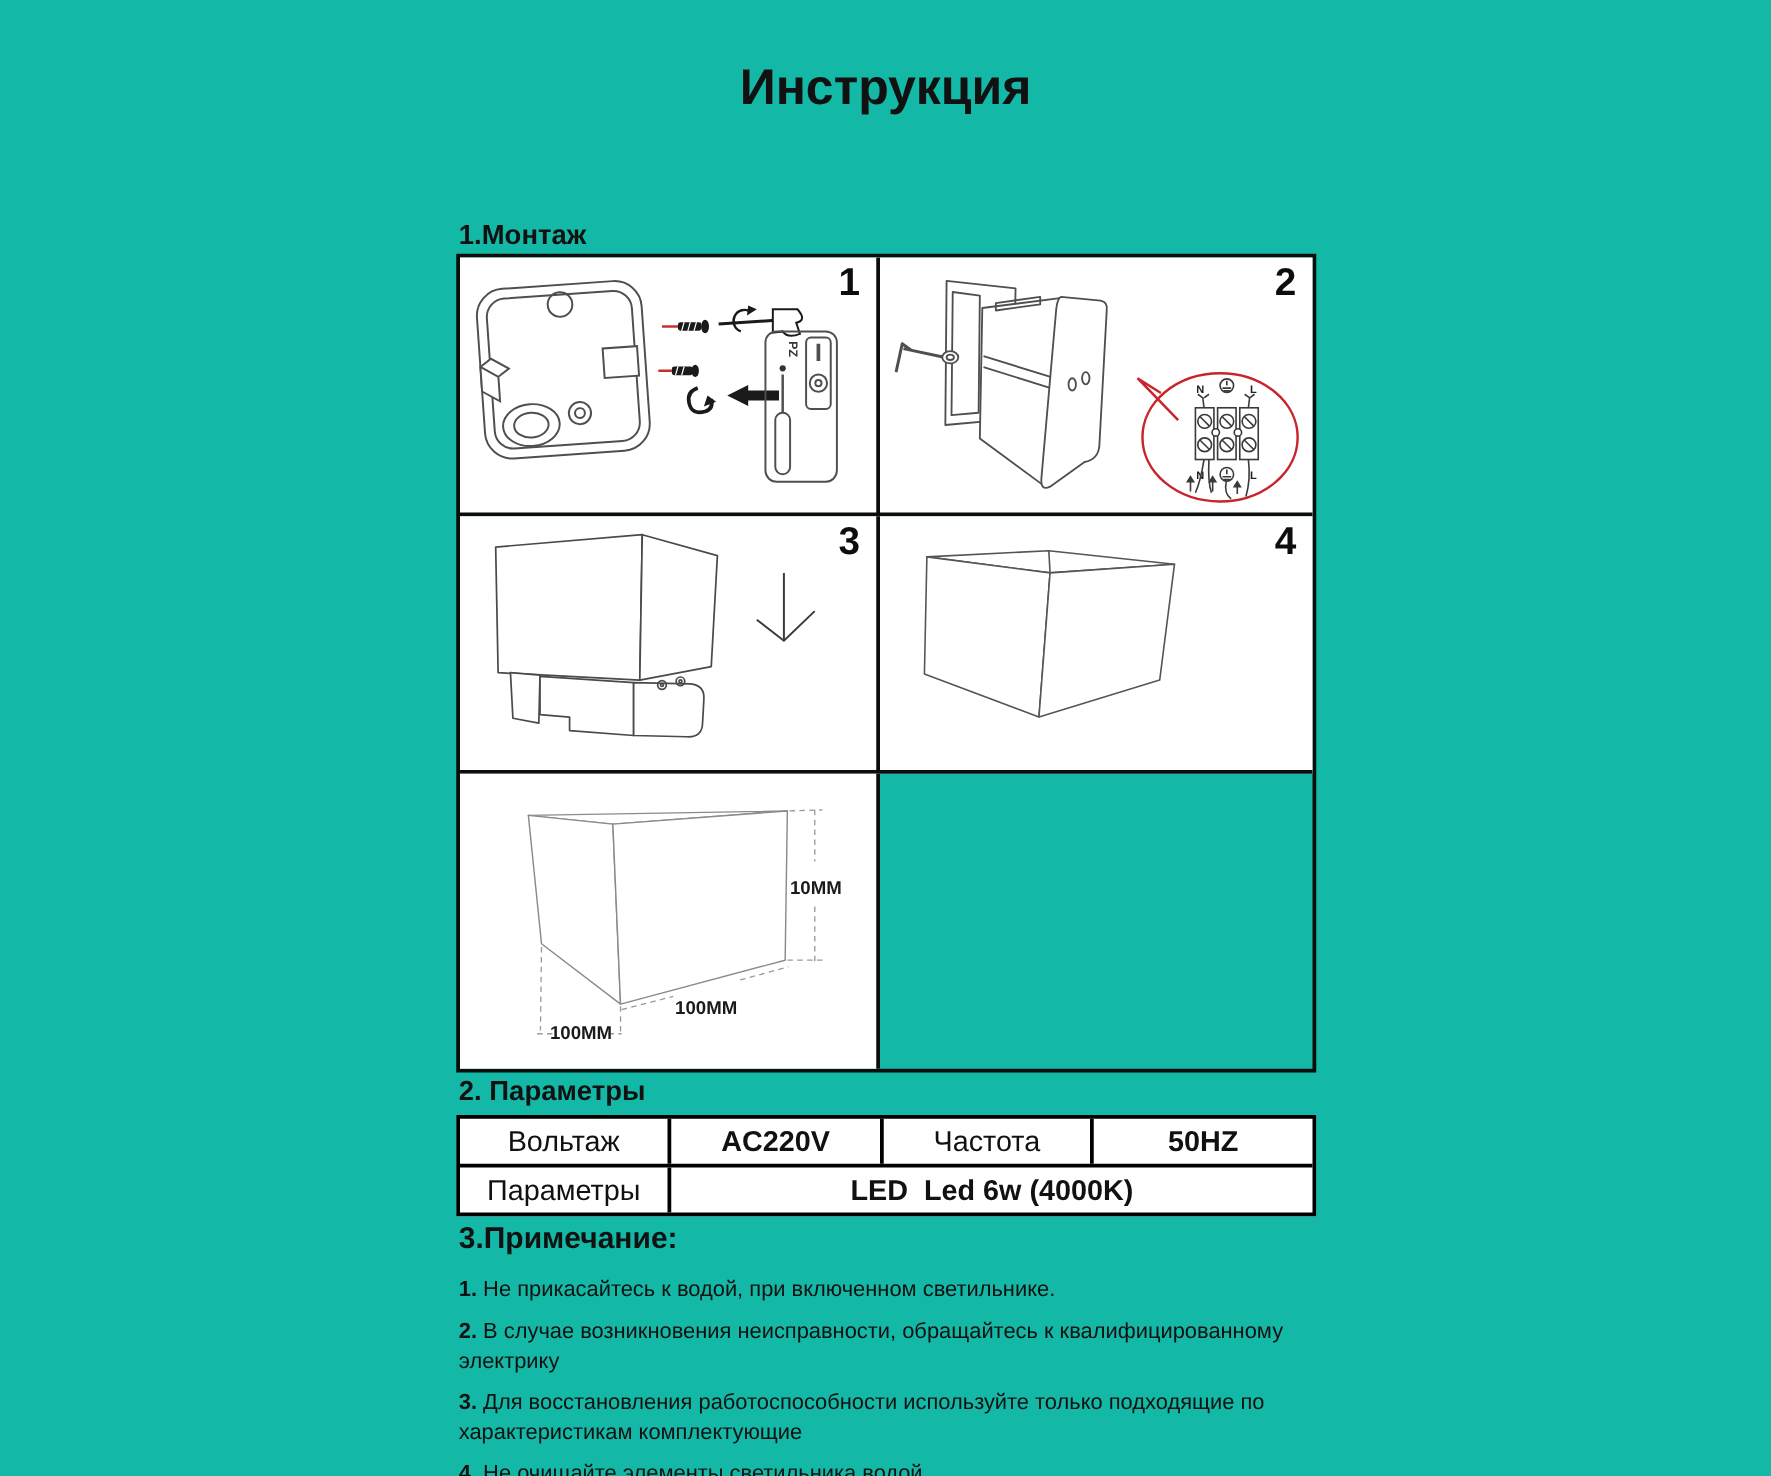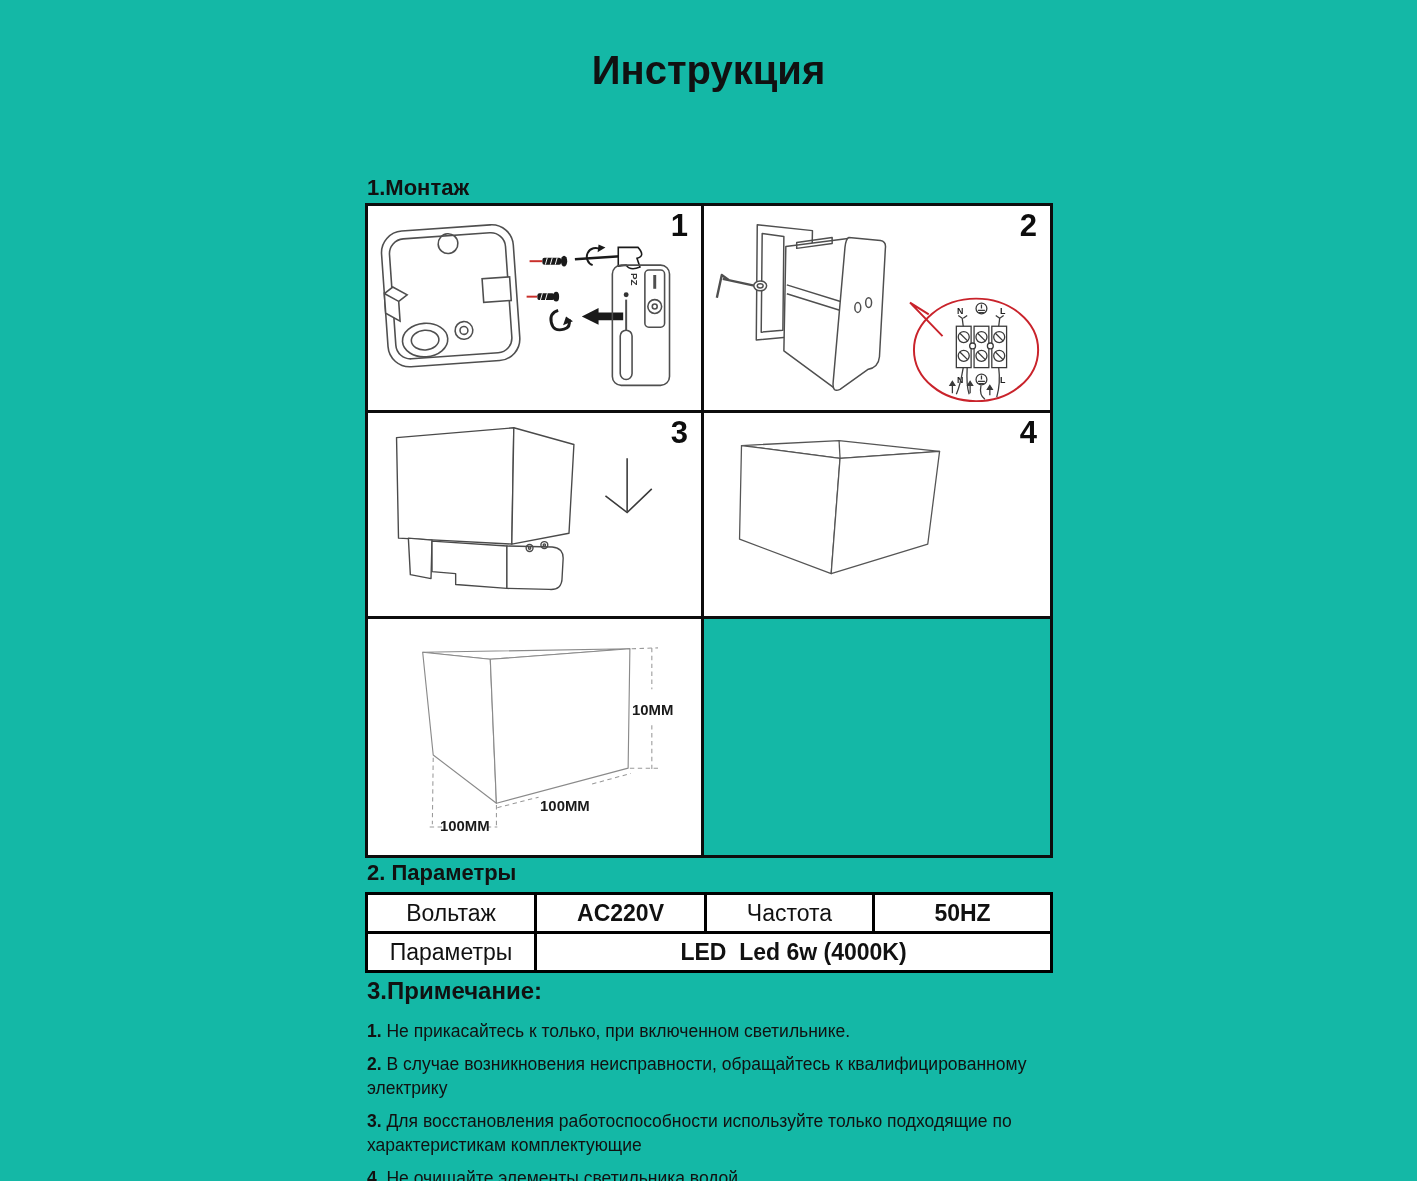--- a/index.html
+++ b/index.html
@@ -226,19 +226,19 @@
       <div class="pcell val c4">50HZ</div>
     </div>
     <div class="prow">
       <div class="pcell lbl c1">Параметры</div>
       <div class="pcell val cfill">LED  Led 6w (4000K)</div>
     </div>
   </div>
 
   <div class="notes">
     <div class="notes-heading">3.Примечание:</div>
-    <p class="note"><b>1.</b> <span>Не прикасайтесь к только, при включенном светильнике.</span></p>
+    <p class="note"><b>1.</b> <span>Не прикасайтесь к водой, при включенном светильнике.</span></p>
     <p class="note"><b>2.</b> <span>В случае возникновения неисправности, обращайтесь к квалифицированному электрику</span></p>
     <p class="note"><b>3.</b> <span>Для восстановления работоспособности используйте только подходящие по характеристикам комплектующие</span></p>
     <p class="note"><b>4.</b> <span>Не очищайте элементы светильника водой.</span></p>
   </div>
 
 </div>
 
 </body></html>

